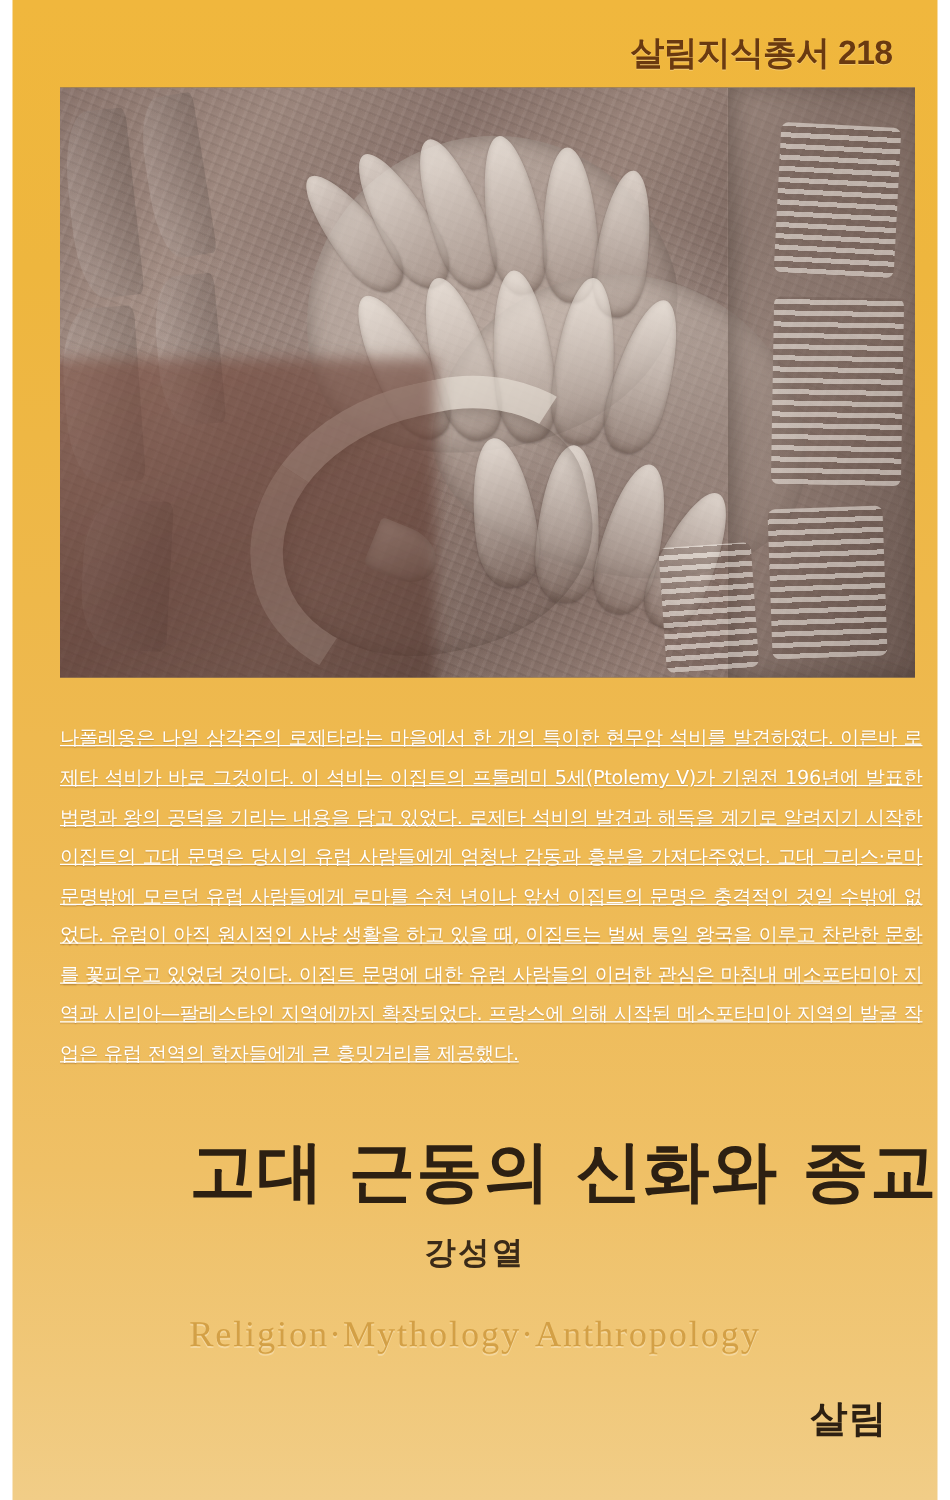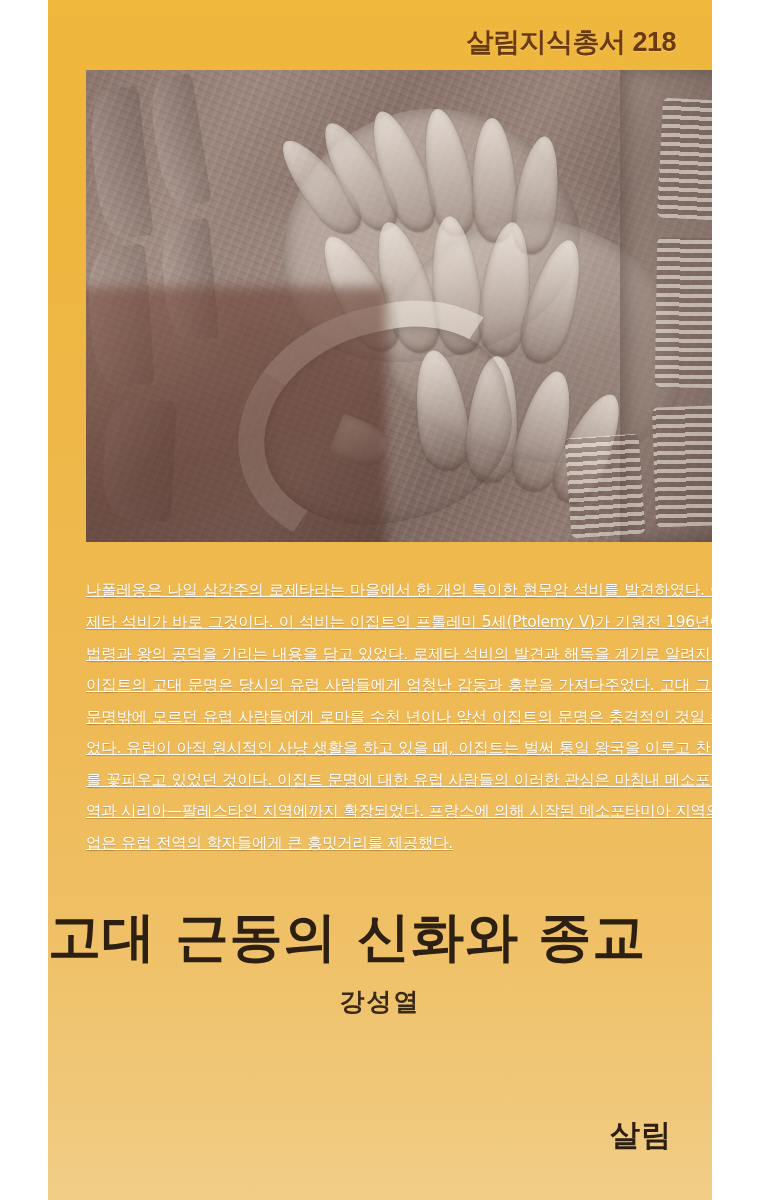--- a/index.html
+++ b/index.html
@@ -7,21 +7,21 @@
     margin: 0;
     padding: 0;
     background: #ffffff;
   }
   body {
     font-family: "Liberation Sans", sans-serif;
   }
 
   .cover {
     position: relative;
-    width: 664px;
+    width: 740px;
     height: 1200px;
     margin: 0 auto;
     overflow: hidden;
     background: linear-gradient(180deg,
         #f0b73d 0%,
         #eeb63e 18%,
         #eeb84a 40%,
         #eeba55 60%,
         #efc066 78%,
         #f0c87a 92%,
@@ -155,21 +155,21 @@
     font-family: "DejaVu Sans", "Liberation Sans", sans-serif;
     text-decoration: underline;
   }
 
   
   .title {
     position: absolute;
     left: 0;
     right: 0;
     top: 866px;
-    text-align: left;
+    text-align: right;
     font-size: 53px;
     font-weight: bold;
     letter-spacing: 1px;
     color: #2d2012;
     font-family: "DejaVu Sans", "Liberation Sans", sans-serif;
   }
   .author {
     position: absolute;
     left: 0;
     right: 0;
@@ -252,15 +252,16 @@
       <div class="hatch" style="right:128px; top:366px; width:74px; height:100px; transform:rotate(-4deg);"></div>
     </div>
   </div>
 
   <p class="body-text">나폴레옹은 나일 삼각주의 로제타라는 마을에서 한 개의 특이한 현무암 석비를 발견하였다. 이른바 로제타 석비가 바로 그것이다. 이 석비는 이집트의 프톨레미 5세(Ptolemy V)가 기원전 196년에 발표한 법령과 왕의 공덕을 기리는 내용을 담고 있었다. 로제타 석비의 발견과 해독을 계기로 알려지기 시작한 이집트의 고대 문명은 당시의 유럽 사람들에게 엄청난 감동과 흥분을 가져다주었다. 고대 그리스·로마 문명밖에 모르던 유럽 사람들에게 로마를 수천 년이나 앞선 이집트의 문명은 충격적인 것일 수밖에 없었다. 유럽이 아직 원시적인 사냥 생활을 하고 있을 때, 이집트는 벌써 통일 왕국을 이루고 찬란한 문화를 꽃피우고 있었던 것이다. 이집트 문명에 대한 유럽 사람들의 이러한 관심은 마침내 메소포타미아 지역과 시리아—팔레스타인 지역에까지 확장되었다. 프랑스에 의해 시작된 메소포타미아 지역의 발굴 작업은 유럽 전역의 학자들에게 큰 흥밋거리를 제공했다.</p>
 
   <h1 class="title">고대 근동의 신화와 종교</h1>
 
   <div class="author">강성열</div>
 
+  <div class="subtitle-en">Religion·Mythology·Anthropology</div>
 
   <div class="publisher">살림</div>
 </div>
 
 </body></html>

